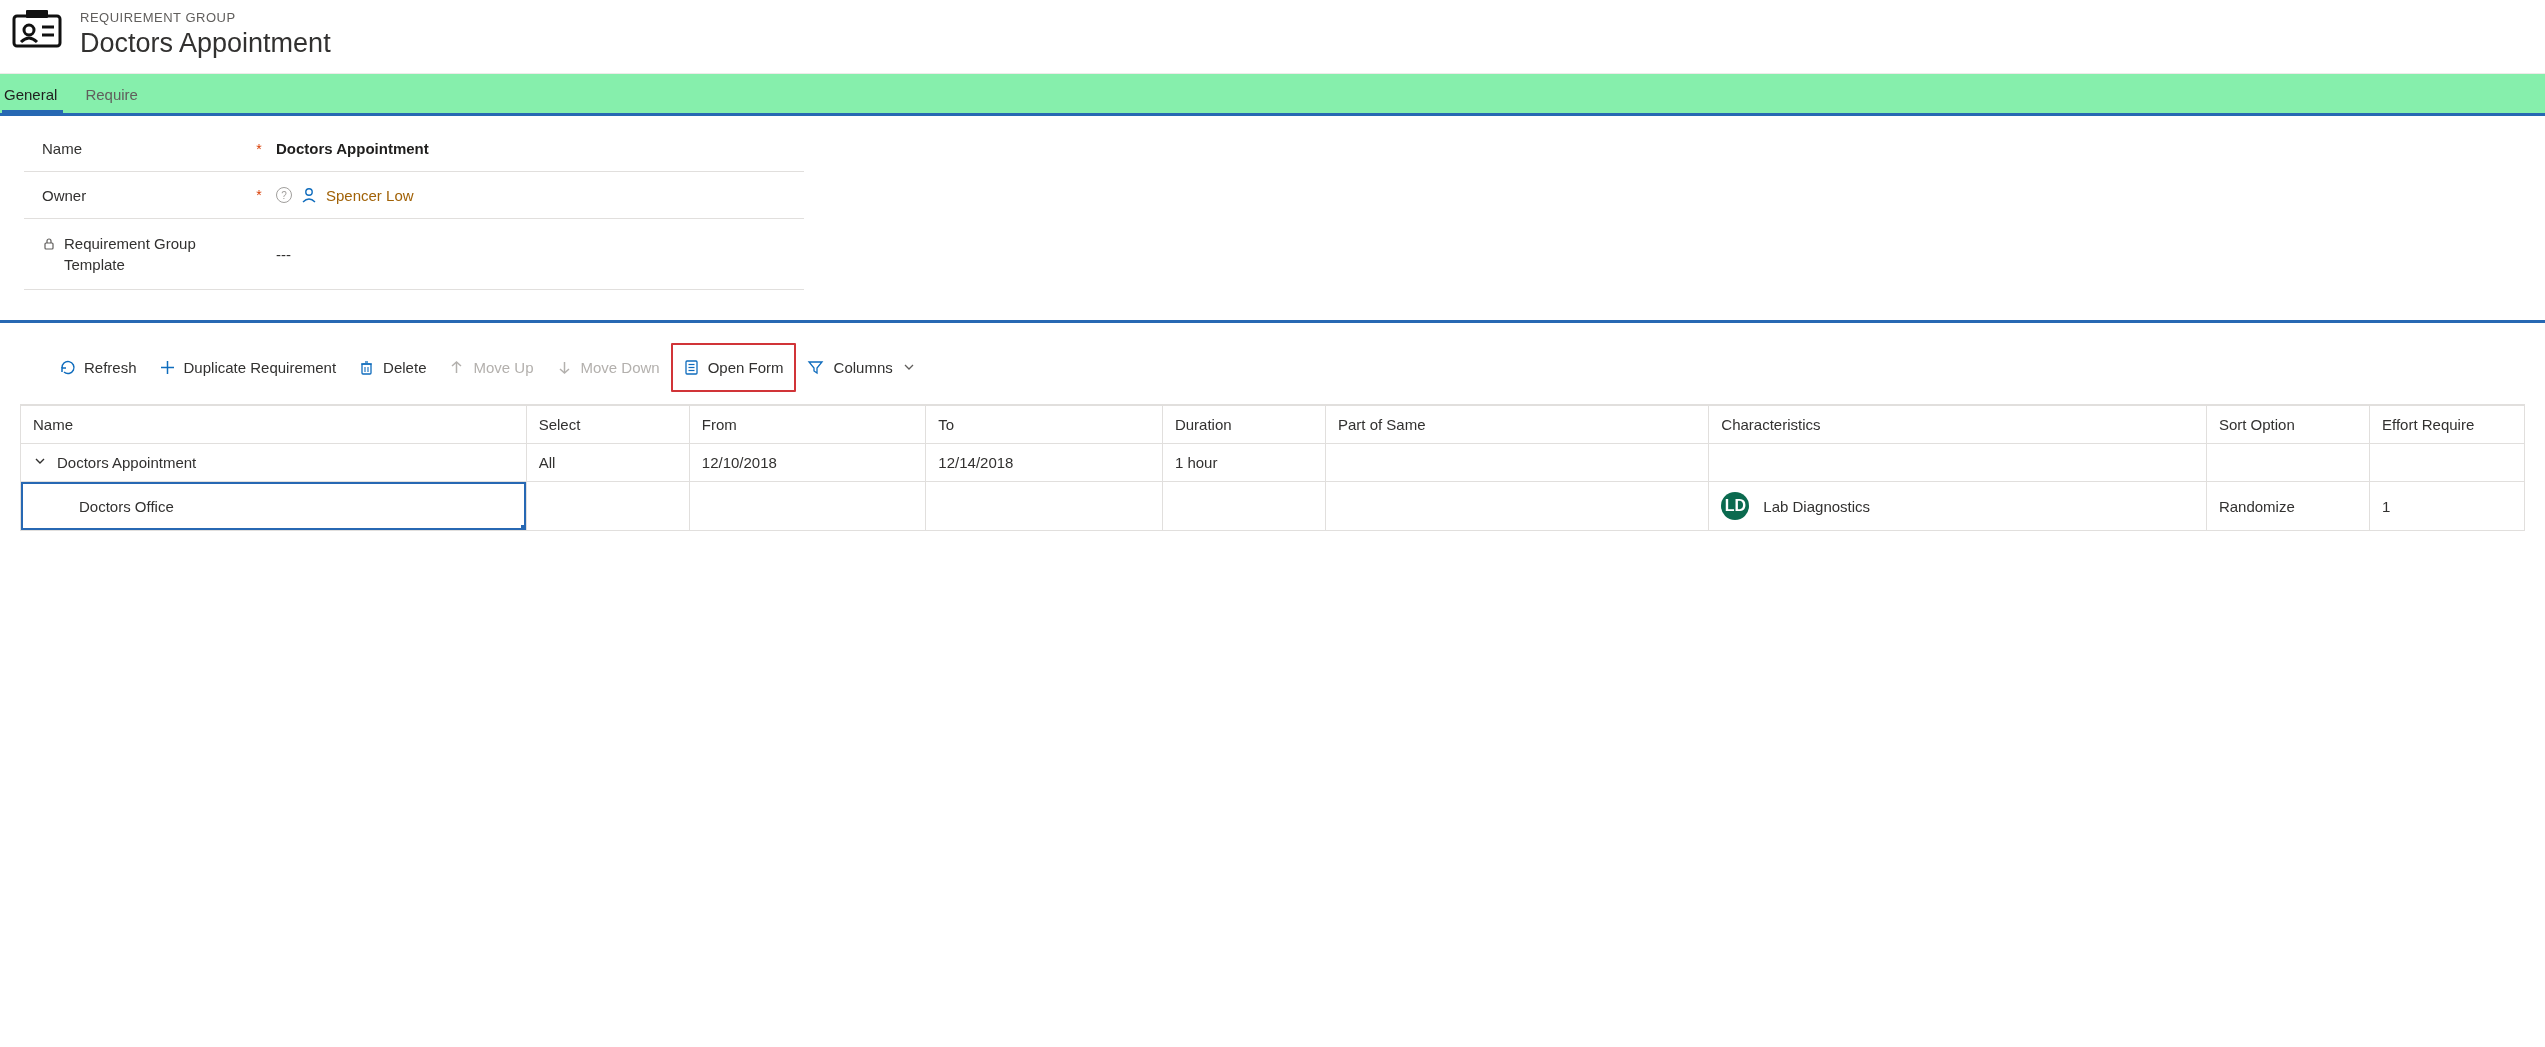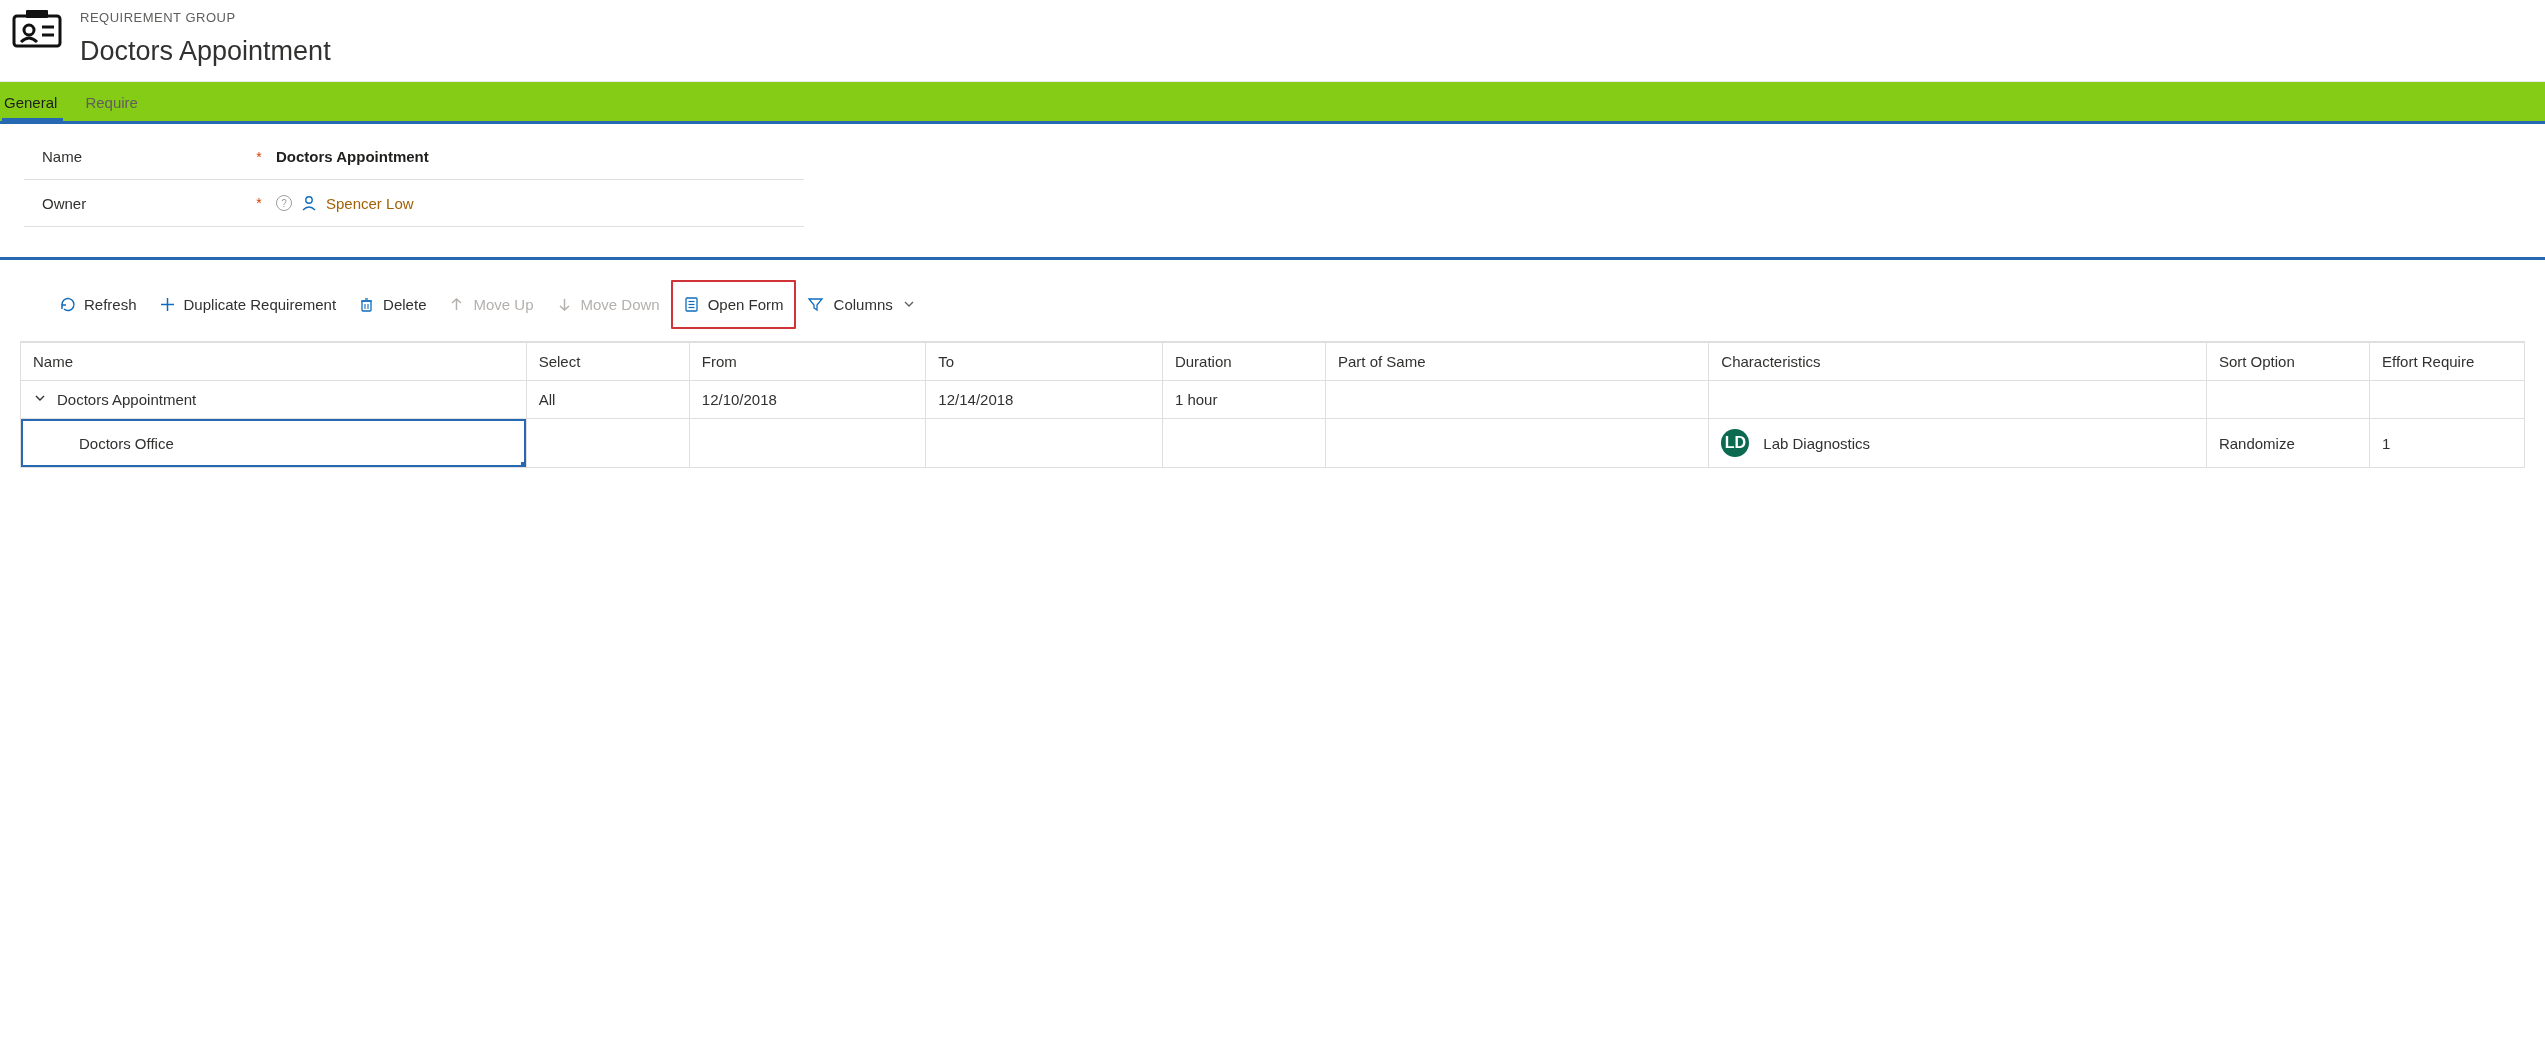--- a/index.html
+++ b/index.html
@@ -12,38 +12,38 @@
   }
 
   
   .page-header {
     display: flex;
     align-items: flex-start;
     padding: 10px 12px 14px 12px;
     gap: 18px;
   }
   .header-icon svg { display:block; }
-  .header-text { display:flex; flex-direction:column; gap:8px; }
+  .header-text { display:flex; flex-direction:column; gap:0px; }
   .header-eyebrow {
     font-size: 13px;
     letter-spacing: 0.5px;
     color: #605e5c;
     font-weight: 400;
   }
   .header-title {
     font-size: 27px;
     font-weight: 400;
     color: #323130;
     line-height: 1.2;
     margin-top: 2px;
   }
 
   
   .tabs-row {
-    background: #84cc16;
+    background: #86efac;
     border-top: 1px solid #edebe9;
     padding: 0 2px;
     display:flex;
   }
   .tab {
     padding: 12px 18px 10px 0;
     margin-left: 0;
     font-size: 15px;
     color: #605e5c;
     cursor: pointer;
@@ -227,20 +227,35 @@
       <span class="person-glyph">
         <svg width="18" height="18" viewBox="0 0 18 18">
             <circle cx="9" cy="6" r="3.2" fill="none" stroke="#0f6cbd" stroke-width="1.4"></circle>
             <path d="M3 16 q6 -6 12 0" fill="none" stroke="#0f6cbd" stroke-width="1.4"></path>
           </svg>
       </span>
       <span class="owner-link">Spencer Low</span>
     </div>
   </div>
 
+  <div class="form-row">
+    <div class="form-label-cell label-multiline">
+      <span class="locked">
+        <svg width="14" height="14" viewBox="0 0 14 14">
+            <rect x="3" y="6" width="8" height="6" rx="1" fill="none" stroke="#605e5c" stroke-width="1.2"></rect>
+            <path d="M5 6 v-2 a2 2 0 0 1 4 0 v2" fill="none" stroke="#605e5c" stroke-width="1.2"></path>
+          </svg>
+      </span>
+      <span>Requirement Group Template</span>
+    </div>
+    <span class="req-star">&nbsp;</span>
+    <div class="form-value-cell">
+      <span class="placeholder-dashes">---</span>
+    </div>
+  </div>
 
 </div>
 
 <div class="grid-wrapper">
 
   <div class="grid-toolbar">
     <button class="tbtn">
       <span class="ticon">
         <svg width="17" height="17" viewBox="0 0 17 17">
             <path d="M3 9 a6 6 0 1 1 2 4" fill="none" stroke="currentColor" stroke-width="1.5"></path>

